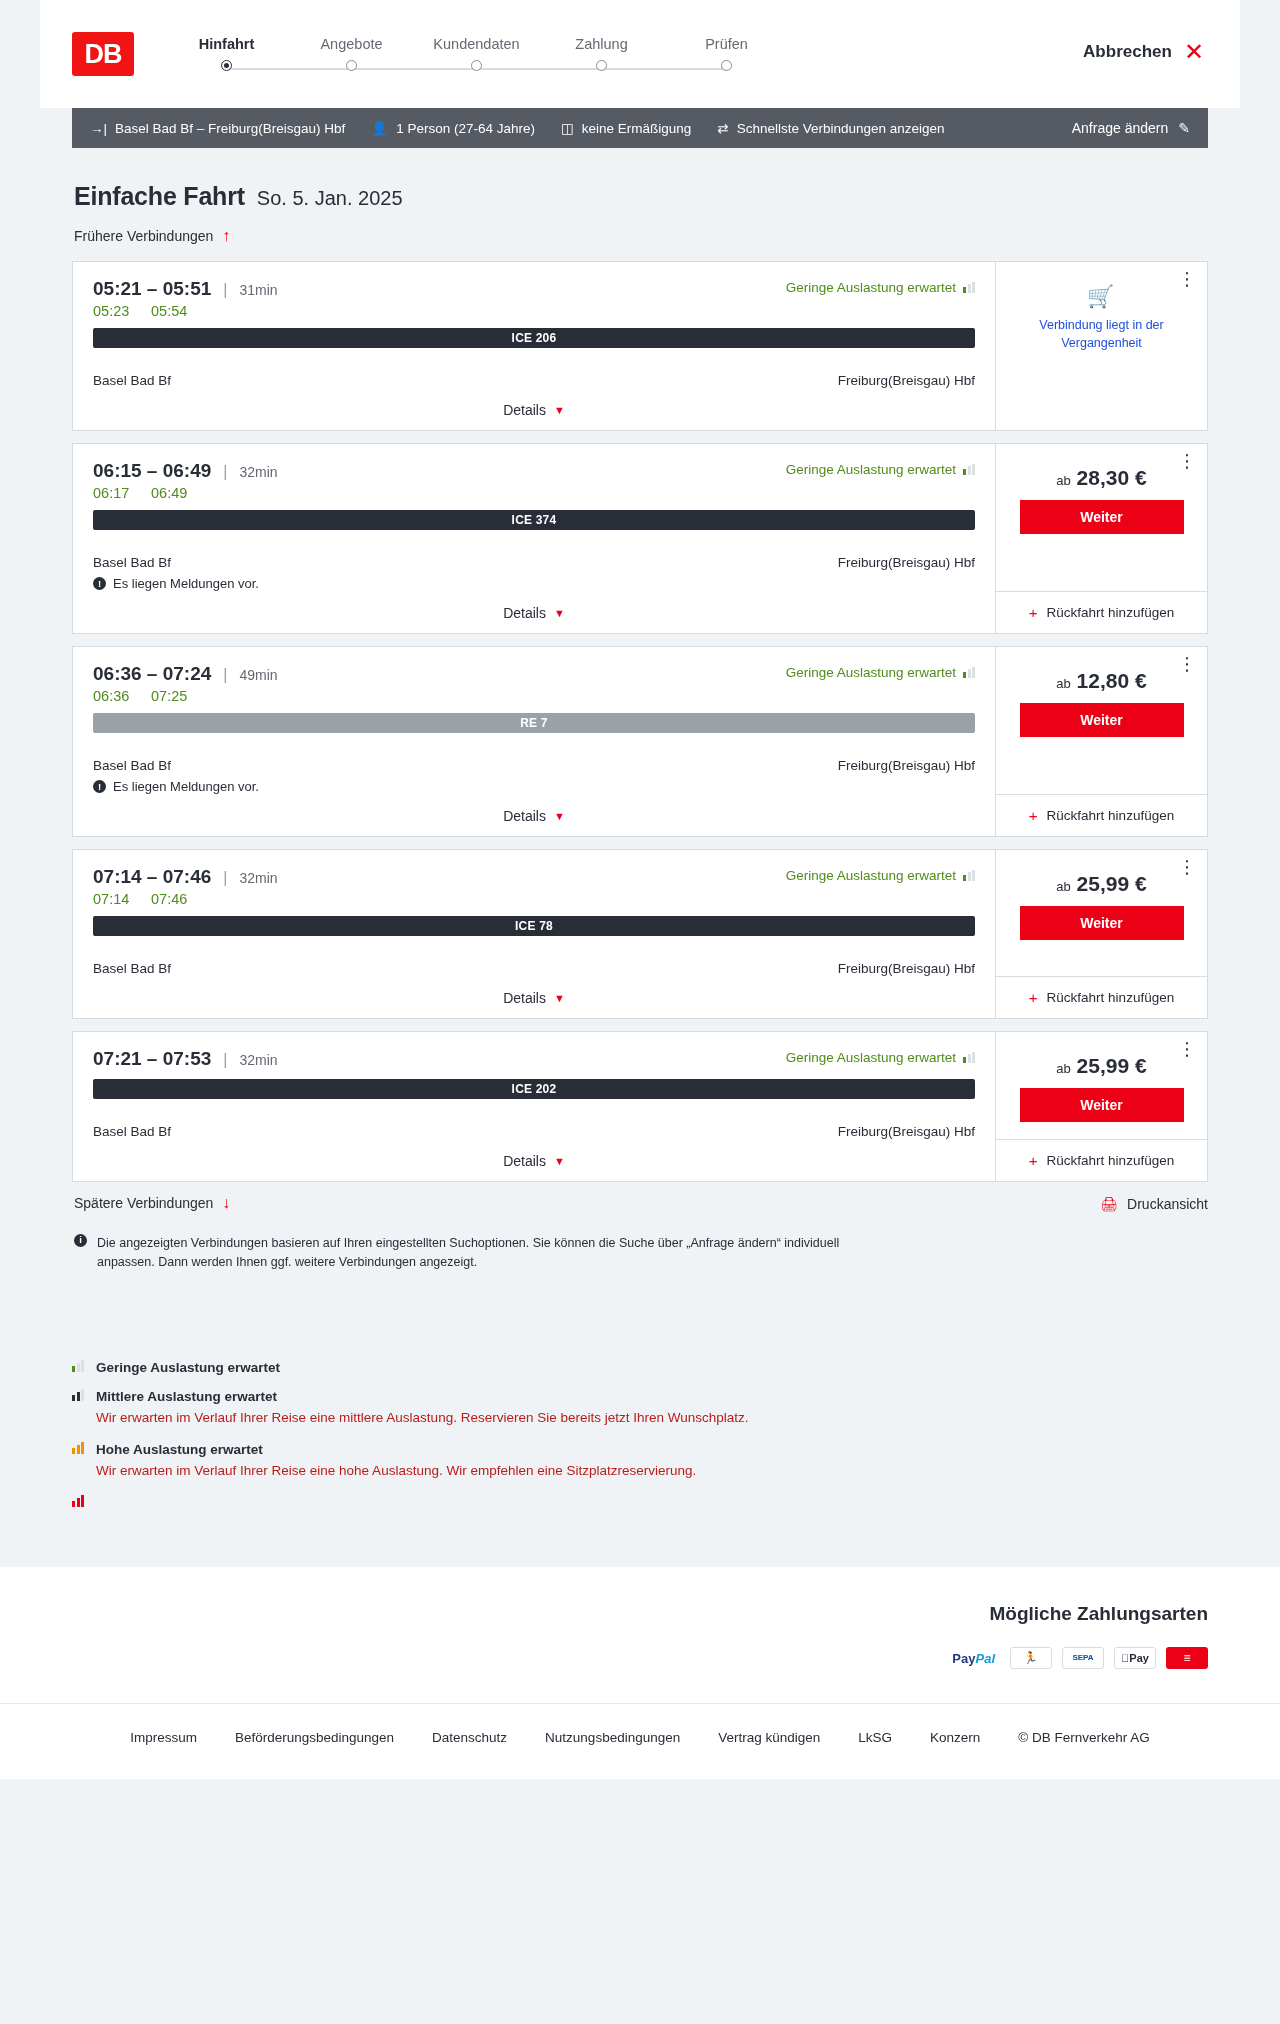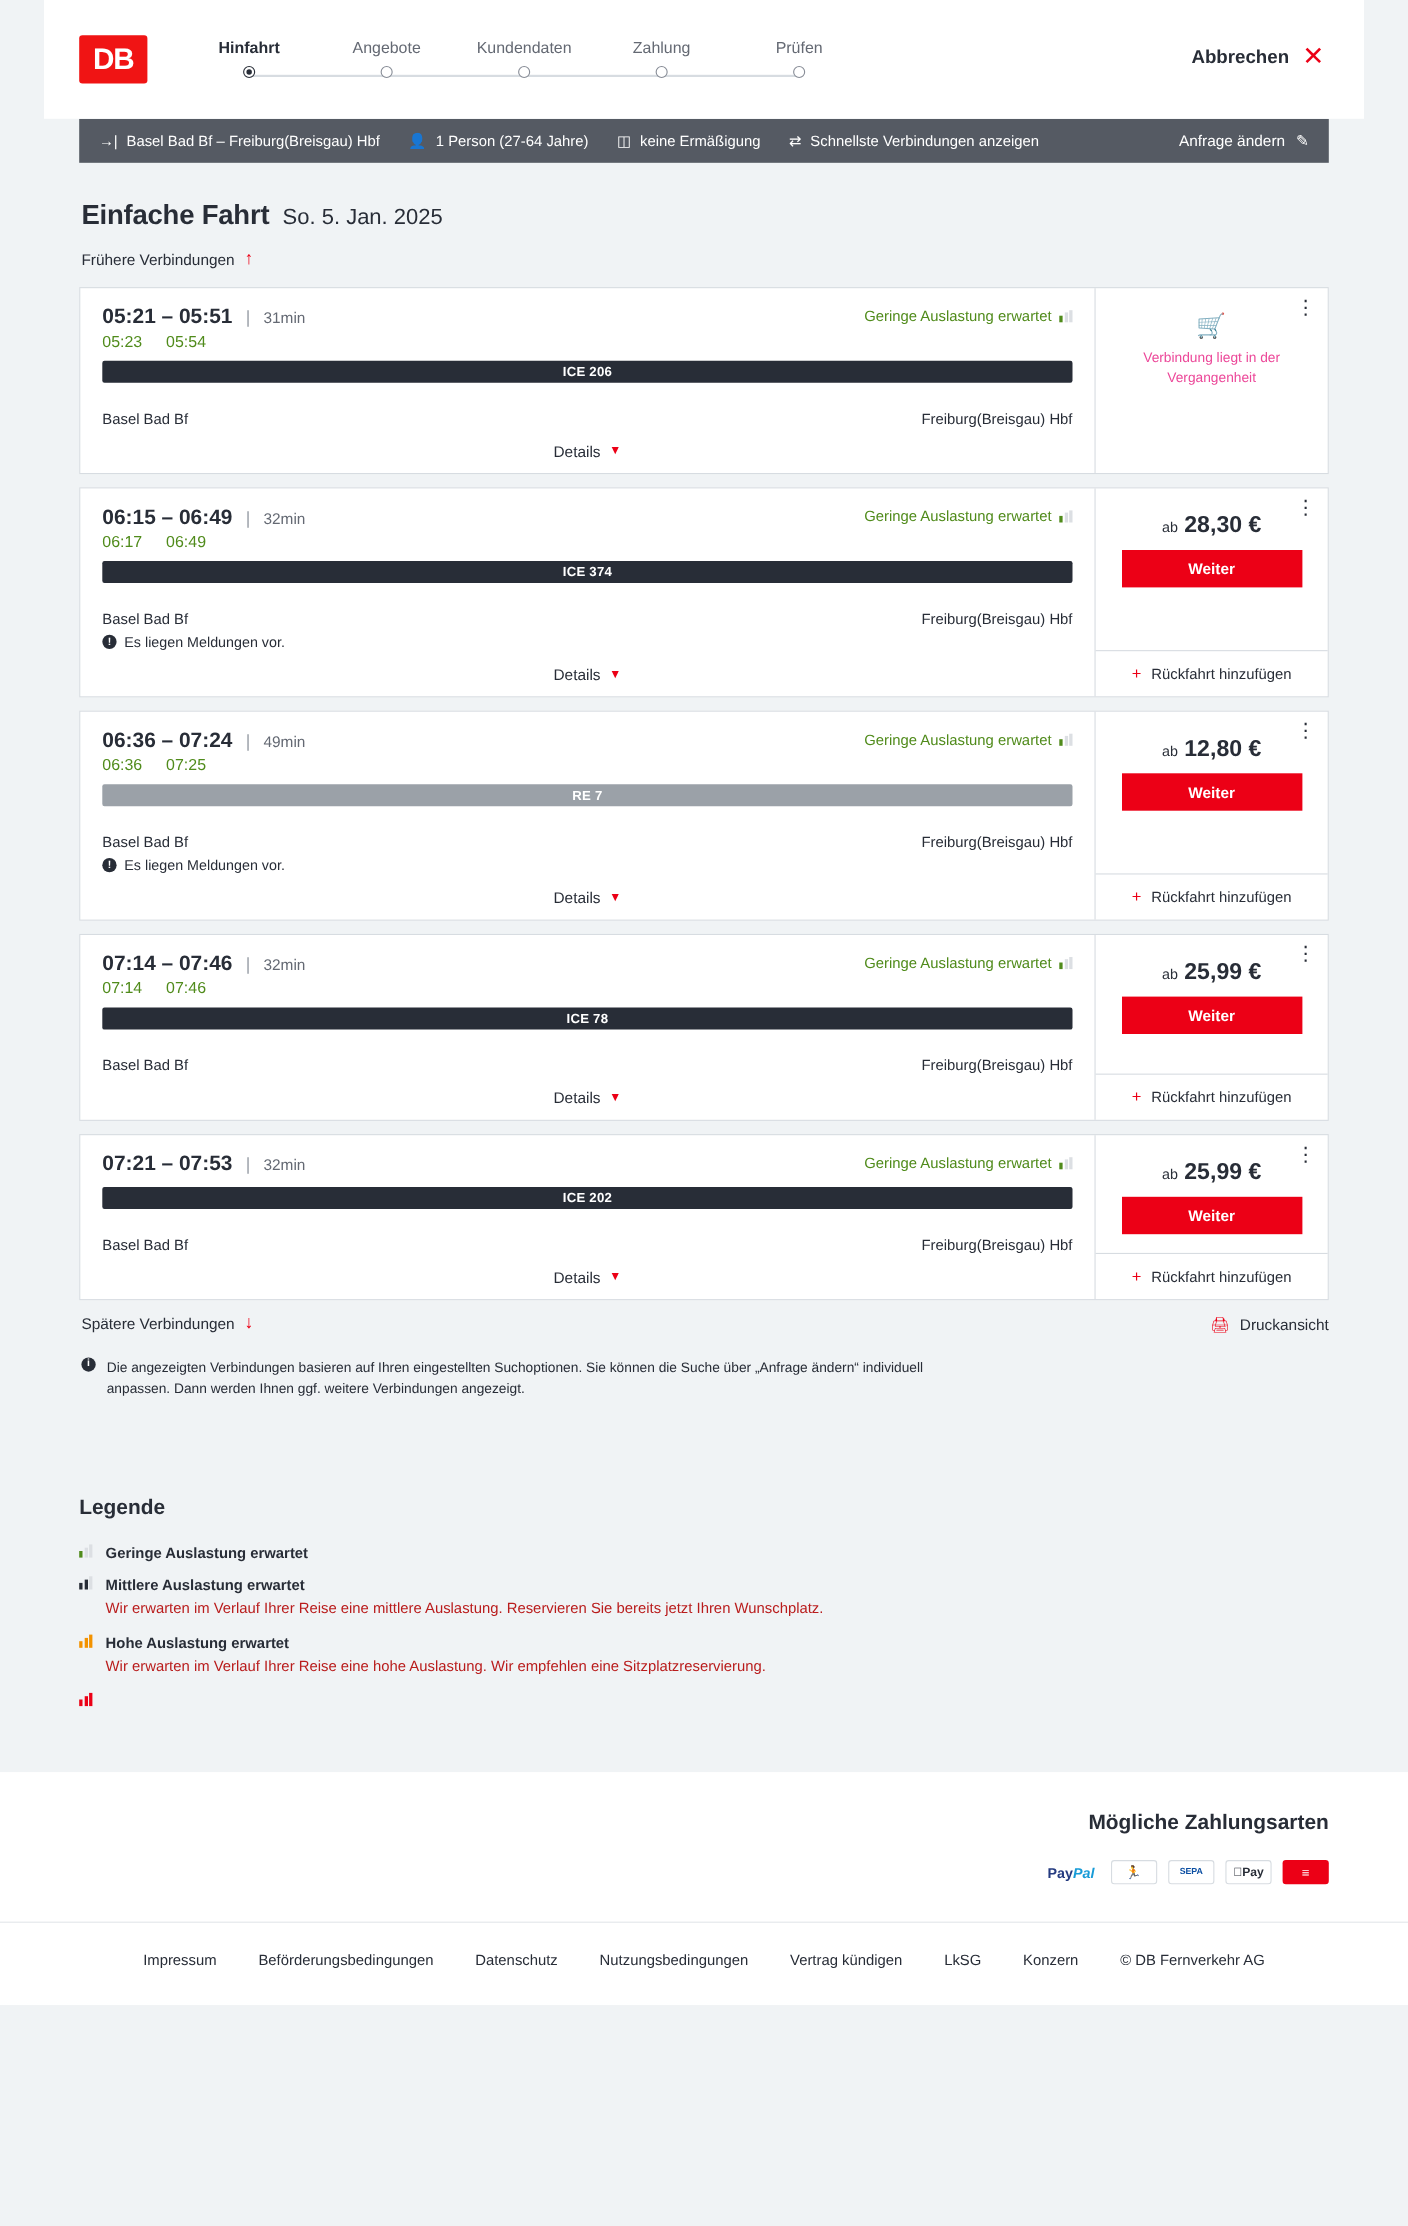--- a/index.html
+++ b/index.html
@@ -143,21 +143,21 @@
     font-size: 14px; font-weight: bold; cursor: pointer;
     font-family: "Liberation Sans", sans-serif;
   }
   .retour {
     margin-top: auto; width: 100%;
     border-top: 1px solid #d7dce1;
     height: 42px; display: flex; align-items: center; justify-content: center; gap: 9px;
     font-size: 13.5px; cursor: pointer;
   }
   .plus { color: #ec0016; font-size: 15px; }
-  .past-note { text-align: center; font-size: 12.5px; color: #ec4899; line-height: 1.45; margin-top: 6px; padding: 0 26px;}
+  .past-note { text-align: center; font-size: 12.5px; color: #1d4ed8; line-height: 1.45; margin-top: 6px; padding: 0 26px;}
   .cart-icon { font-size: 22px; color: #646973; margin-top: 8px; }
 
   
   .list-foot { display: flex; align-items: flex-end; justify-content: space-between; margin-top: 4px; }
   .later { display: flex; align-items: center; gap: 9px; font-size: 14px; cursor: pointer; padding-left: 2px; }
   .printview { display: flex; align-items: center; gap: 9px; font-size: 14px; cursor: pointer; }
   .printer { color: #ec0016; font-size: 14px; }
   .hint {
     display: flex; gap: 10px; font-size: 12.5px; color: #282d37;
     line-height: 1.5; margin-top: 22px; max-width: 780px; padding-left: 2px;
@@ -502,21 +502,20 @@
     </div>
 
     <div class="hint">
       <span class="i-circle">i</span>
       <span>Die angezeigten Verbindungen basieren auf Ihren eingestellten Suchoptionen. Sie können die Suche über „Anfrage ändern“ individuell anpassen. Dann werden Ihnen ggf. weitere Verbindungen angezeigt.</span>
     </div>
   </div>
 
   <div class="legend-wrap">
     <div class="legend">
-      <h2>Legende</h2>
       <div id="legend-items">
           <div class="leg-item">
             <span class="leg-bars">
               <i class="b1 green"></i>
               <i class="b2 "></i>
               <i class="b3 "></i>
             </span>
             <span class="leg-txt"><b>Geringe Auslastung erwartet</b></span>
           </div>
           <div class="leg-item">

